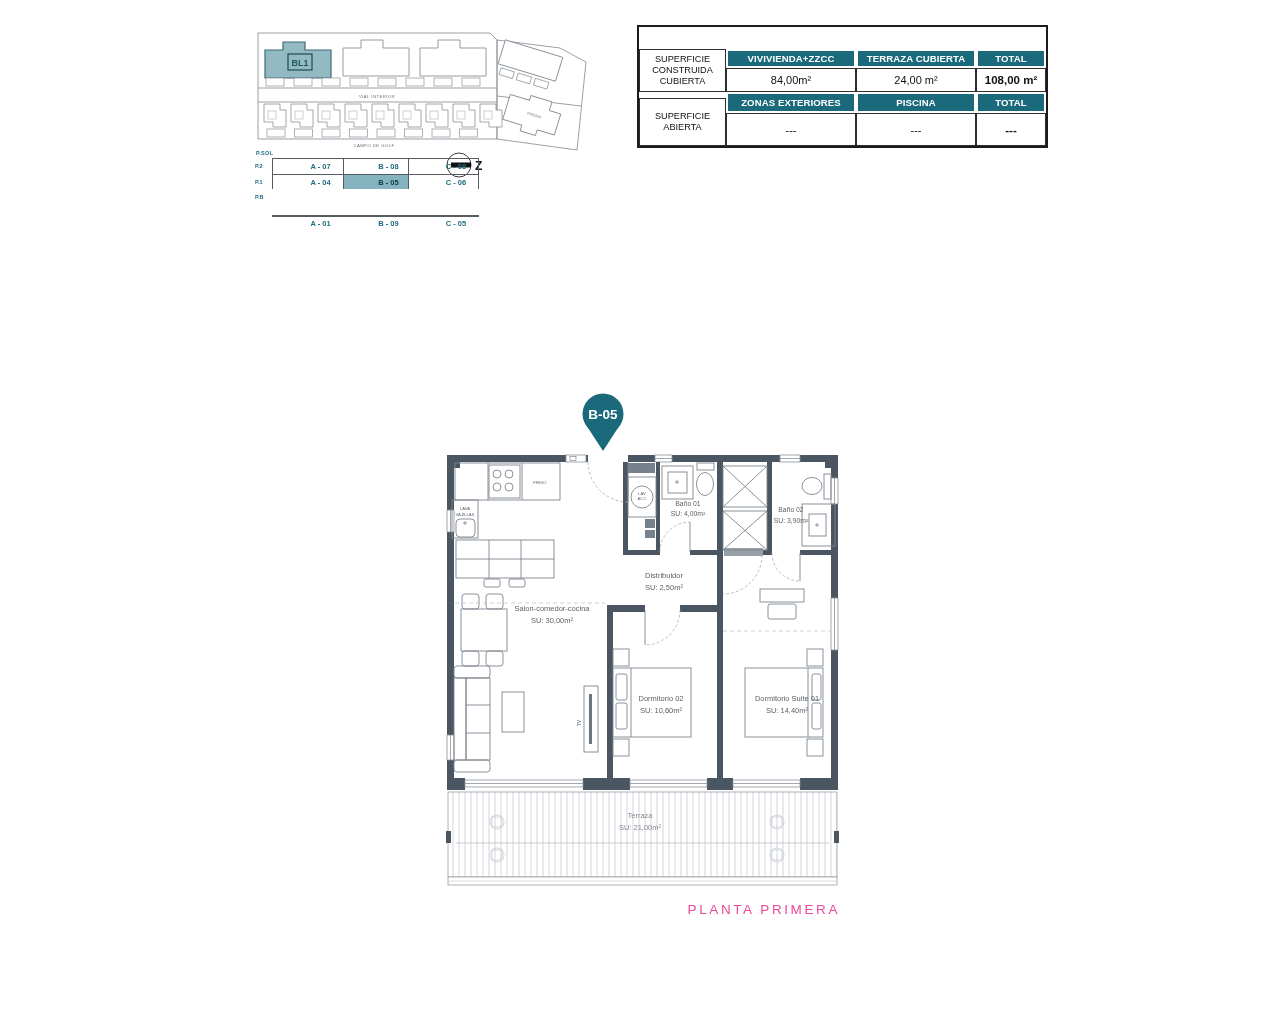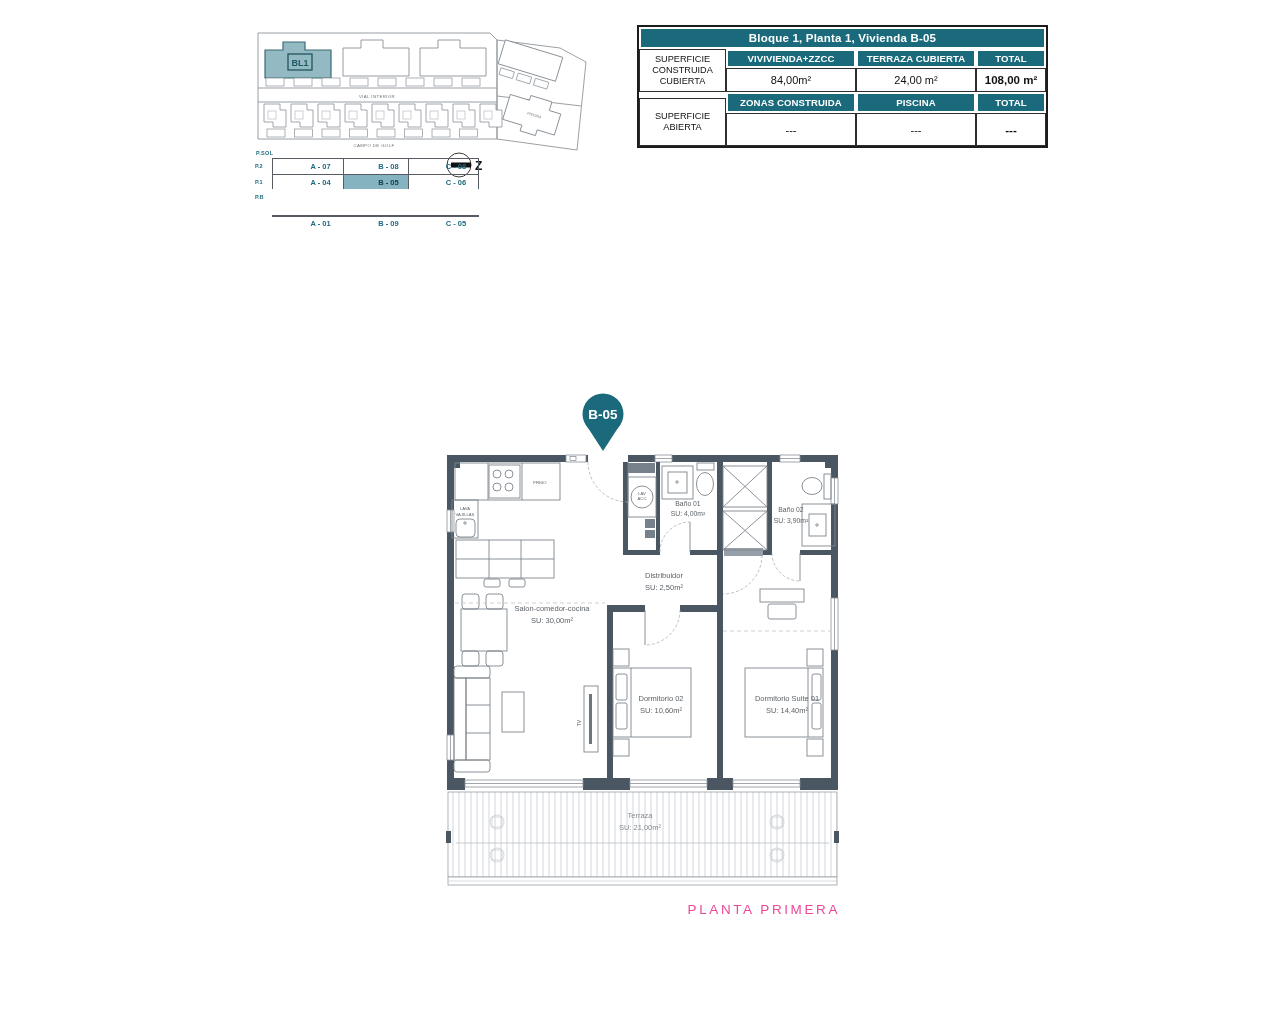--- a/index.html
+++ b/index.html
@@ -168,32 +168,31 @@
     <div class="lvl-cell last-col">C - 06</div>
 
     <div class="lvl-lab">P.B</div>
     <div class="lvl-cell last-row">A - 01</div>
     <div class="lvl-cell last-row">B - 09</div>
     <div class="lvl-cell last-row last-col">C - 05</div>
   </div>
 </div>
 
 <div class="abs sum-table">
-  <div class="t-teal t-title">Bloque 1, Planta 1, Vivienda B-05</div>
 
   <div class="t-white t-label lab1">SUPERFICIE CONSTRUIDA CUBIERTA</div>
   <div class="t-teal t-head" style="grid-column:2;grid-row:2">VIVIVIENDA+ZZCC</div>
   <div class="t-teal t-head" style="grid-column:3;grid-row:2">TERRAZA CUBIERTA</div>
   <div class="t-teal t-head" style="grid-column:4;grid-row:2">TOTAL</div>
   <div class="t-white t-val" style="grid-column:2;grid-row:3">84,00m²</div>
   <div class="t-white t-val" style="grid-column:3;grid-row:3">24,00 m²</div>
   <div class="t-white t-val t-bold" style="grid-column:4;grid-row:3">108,00 m²</div>
 
   <div class="t-white t-label lab2">SUPERFICIE ABIERTA</div>
-  <div class="t-teal t-head" style="grid-column:2;grid-row:4">ZONAS CONSTRUIDA</div>
+  <div class="t-teal t-head" style="grid-column:2;grid-row:4">ZONAS EXTERIORES</div>
   <div class="t-teal t-head" style="grid-column:3;grid-row:4">PISCINA</div>
   <div class="t-teal t-head" style="grid-column:4;grid-row:4">TOTAL</div>
   <div class="t-white t-val" style="grid-column:2;grid-row:5">---</div>
   <div class="t-white t-val" style="grid-column:3;grid-row:5">---</div>
   <div class="t-white t-val t-bold" style="grid-column:4;grid-row:5">---</div>
 </div>
 
 <svg class="abs" style="left:437px;top:388px" width="410" height="545" viewBox="437 388 410 545">
   <defs>
     <pattern id="hatch" width="6" height="8" patternUnits="userSpaceOnUse">

